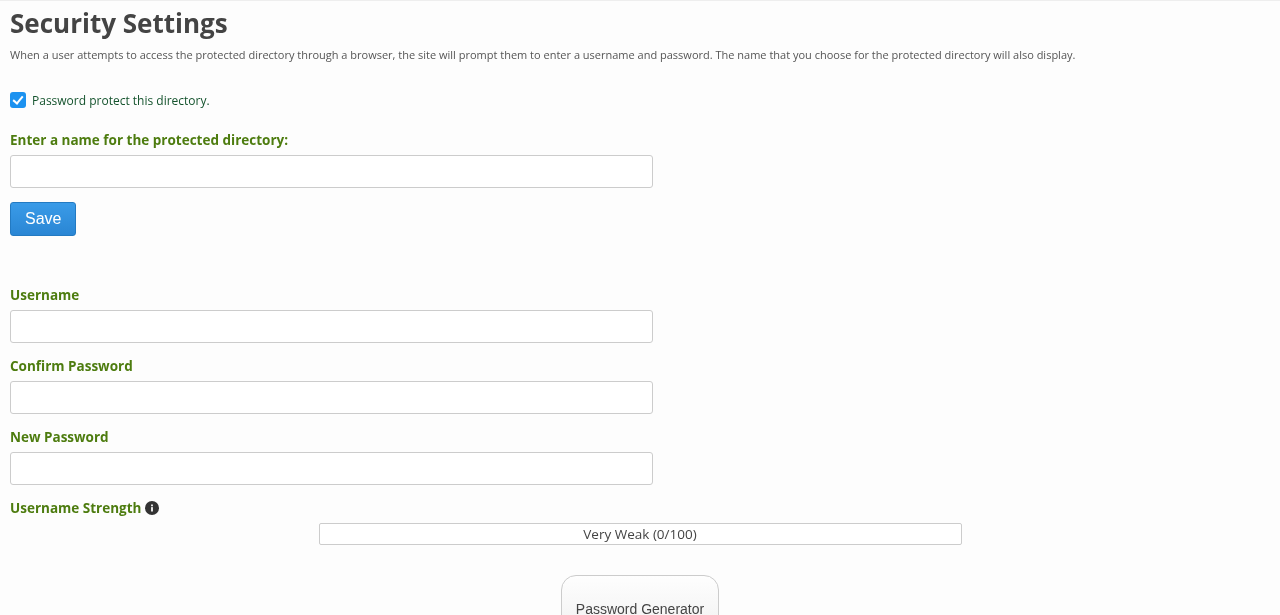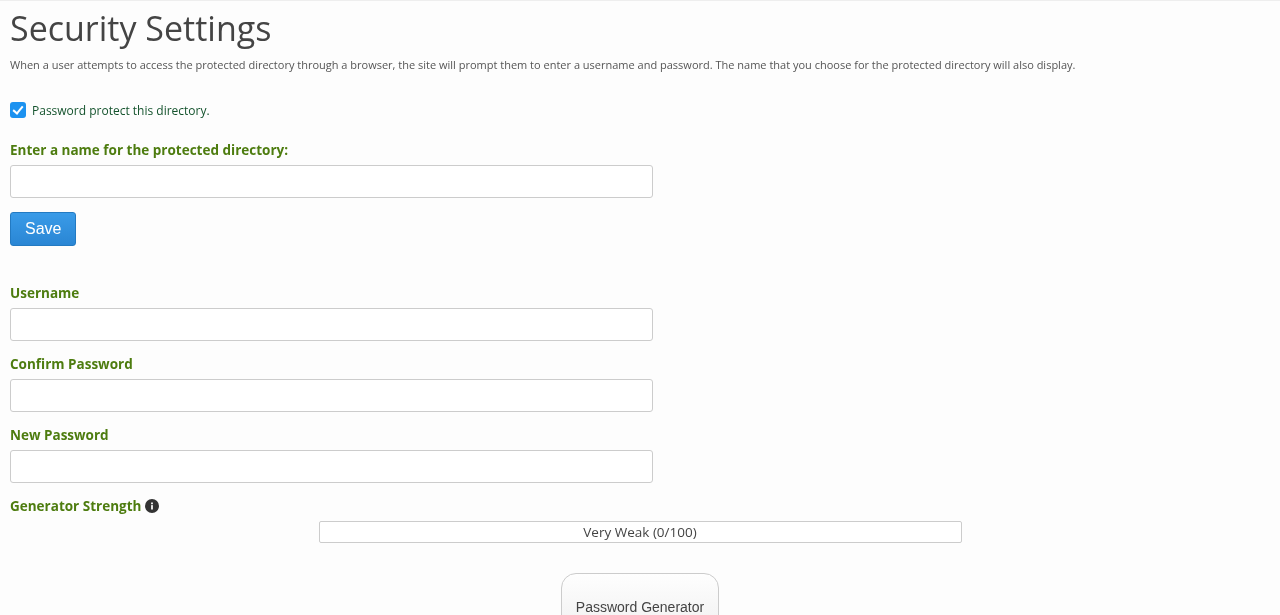--- a/index.html
+++ b/index.html
@@ -12,22 +12,22 @@
       background: #fdfdfd;
       color: #555;
       padding: 0;
       width: 1280px;
     }
     .page {
       padding: 4px 10px 20px 10px;
       border-top: 1px solid #eee;
     }
     h2.section-title {
-      font-weight: 400;
-      font-size: 34px;
+      font-weight: 700;
+      font-size: 26px;
       color: #444;
       margin-bottom: 6px;
     }
     p.desc {
       font-size: 11px;
       color: #555;
       line-height: 1.5;
       margin-bottom: 28px;
     }
     .checkbox-row {
@@ -162,38 +162,38 @@
     <input type="text" class="text-input" value="" style="">
   </div>
 
   <div class="save-row">
     <button class="btn-primary">Save</button>
   </div>
 
   <div class="section-gap"></div>
 
 
-  <div class="form-group" style="margin-top:0;">
+  <div class="form-group" style="margin-top:12px;">
     <label>Username</label>
     <input type="text" class="text-input" value="" style="">
   </div>
 
   <div class="form-group">
     <label>Confirm Password</label>
     <input type="password" class="text-input" value="" style="">
   </div>
 
   <div class="form-group">
     <label>New Password</label>
     <input type="password" class="text-input" value="" style="">
   </div>
 
   <div class="form-group">
     <div class="label-with-icon">
-      <label style="margin-bottom:0;">Generator Strength</label>
+      <label style="margin-bottom:0;">Username Strength</label>
       <span class="info-icon">
         <svg viewBox="0 0 16 16">
             <circle cx="8" cy="8" r="8"></circle>
             <rect x="7" y="7" width="2" height="5" fill="#fdfdfd"></rect>
             <rect x="7" y="4" width="2" height="2" fill="#fdfdfd"></rect>
           </svg>
       </span>
     </div>
     <div class="strength-row" style="margin-top:6px;">
       <div class="strength-bar">Very Weak (0/100)</div>

